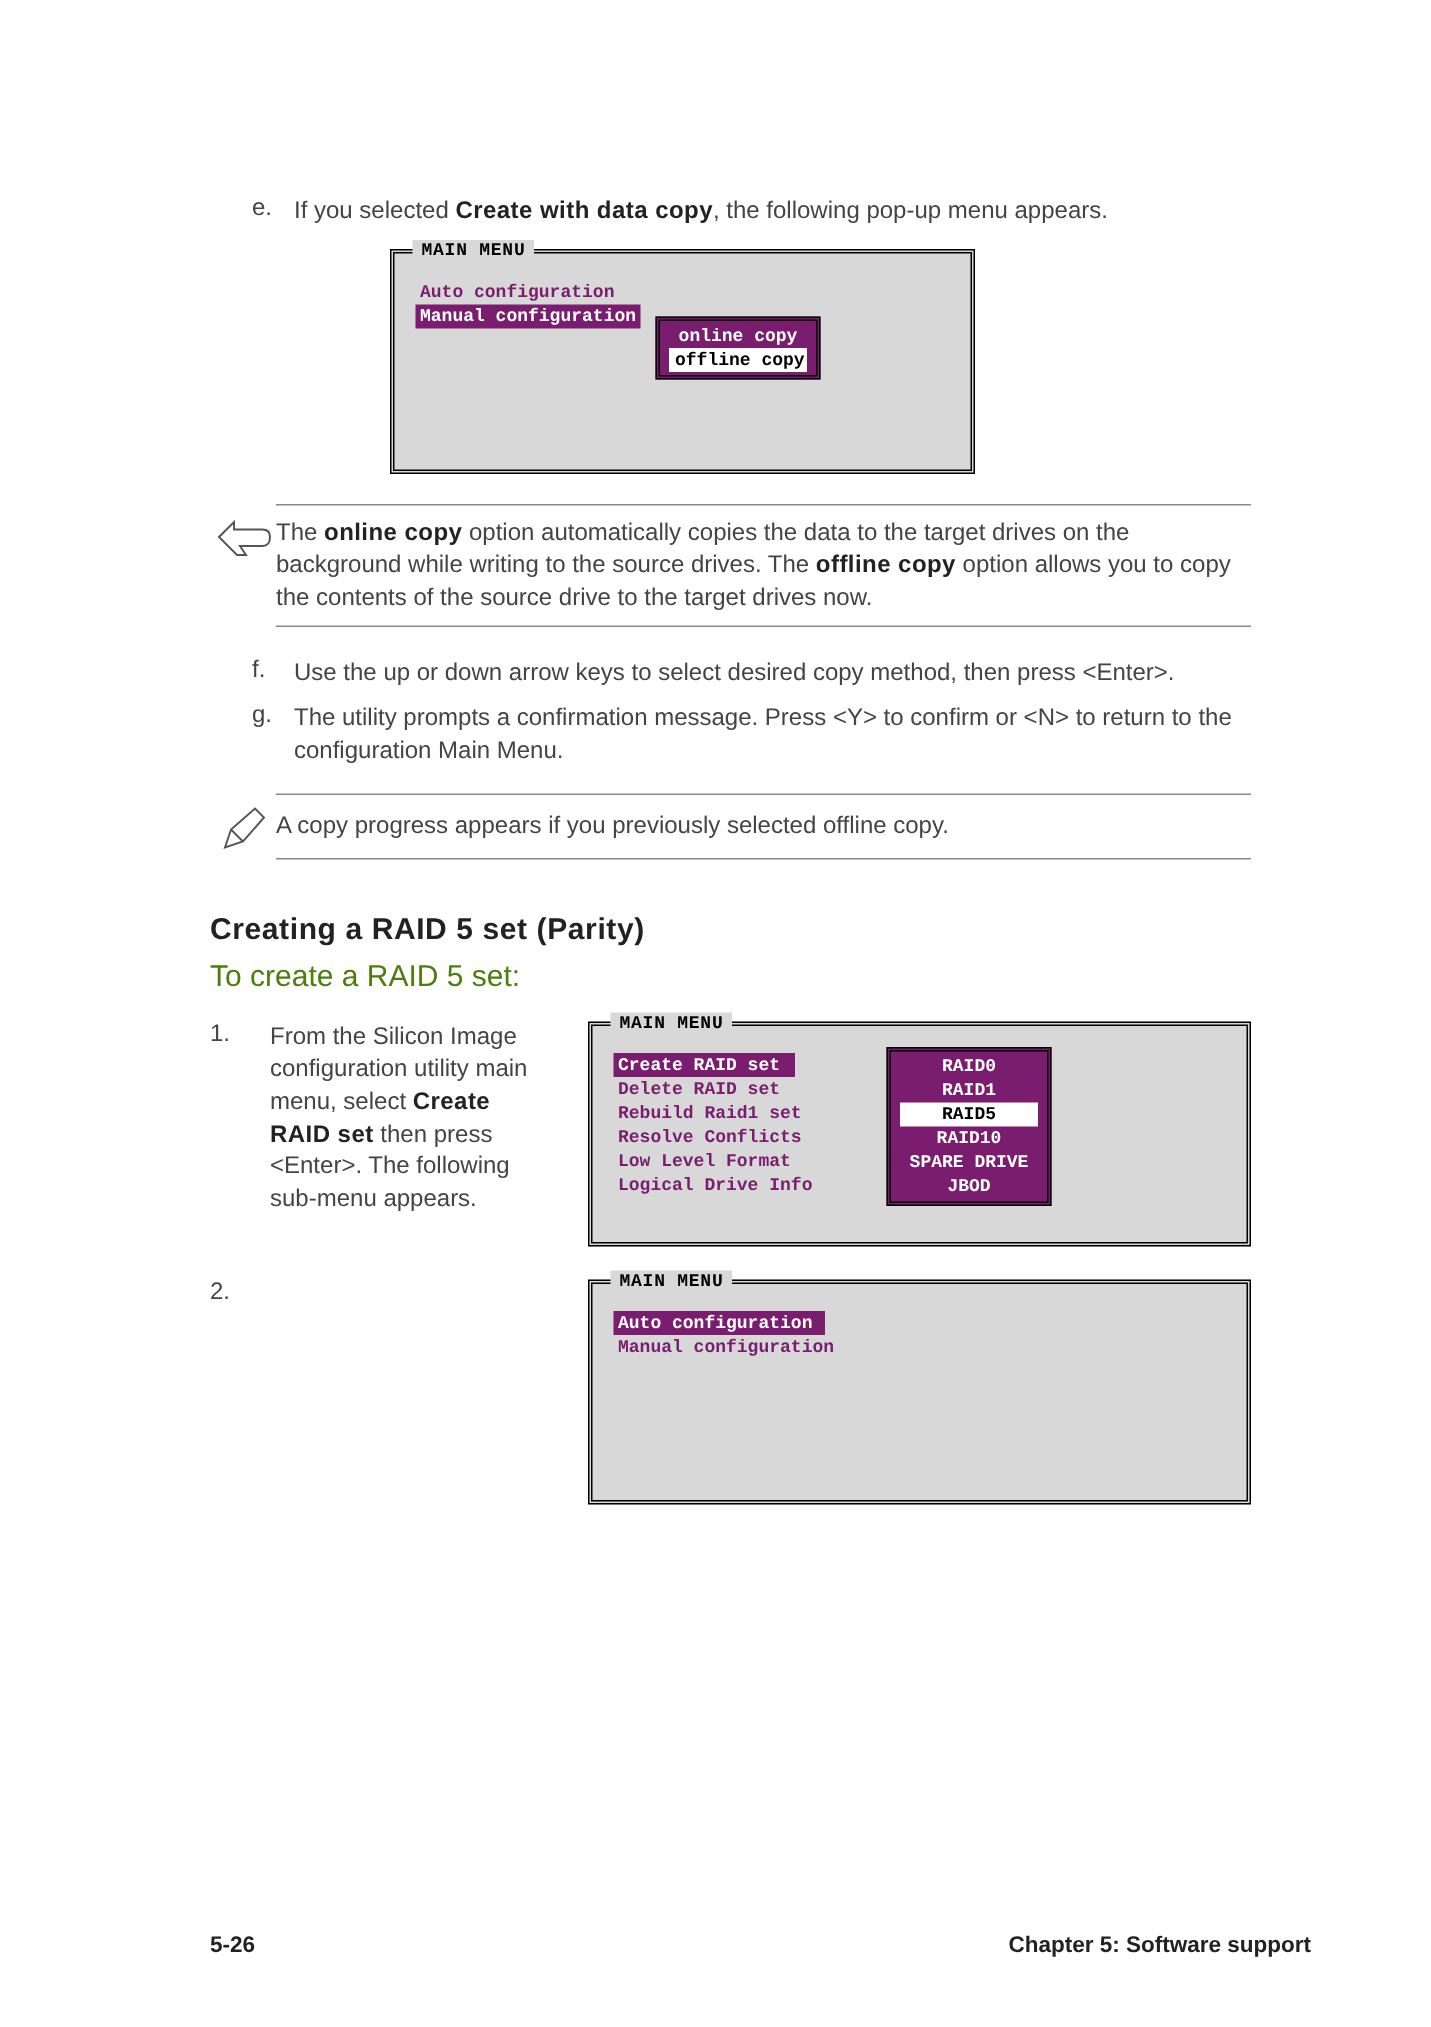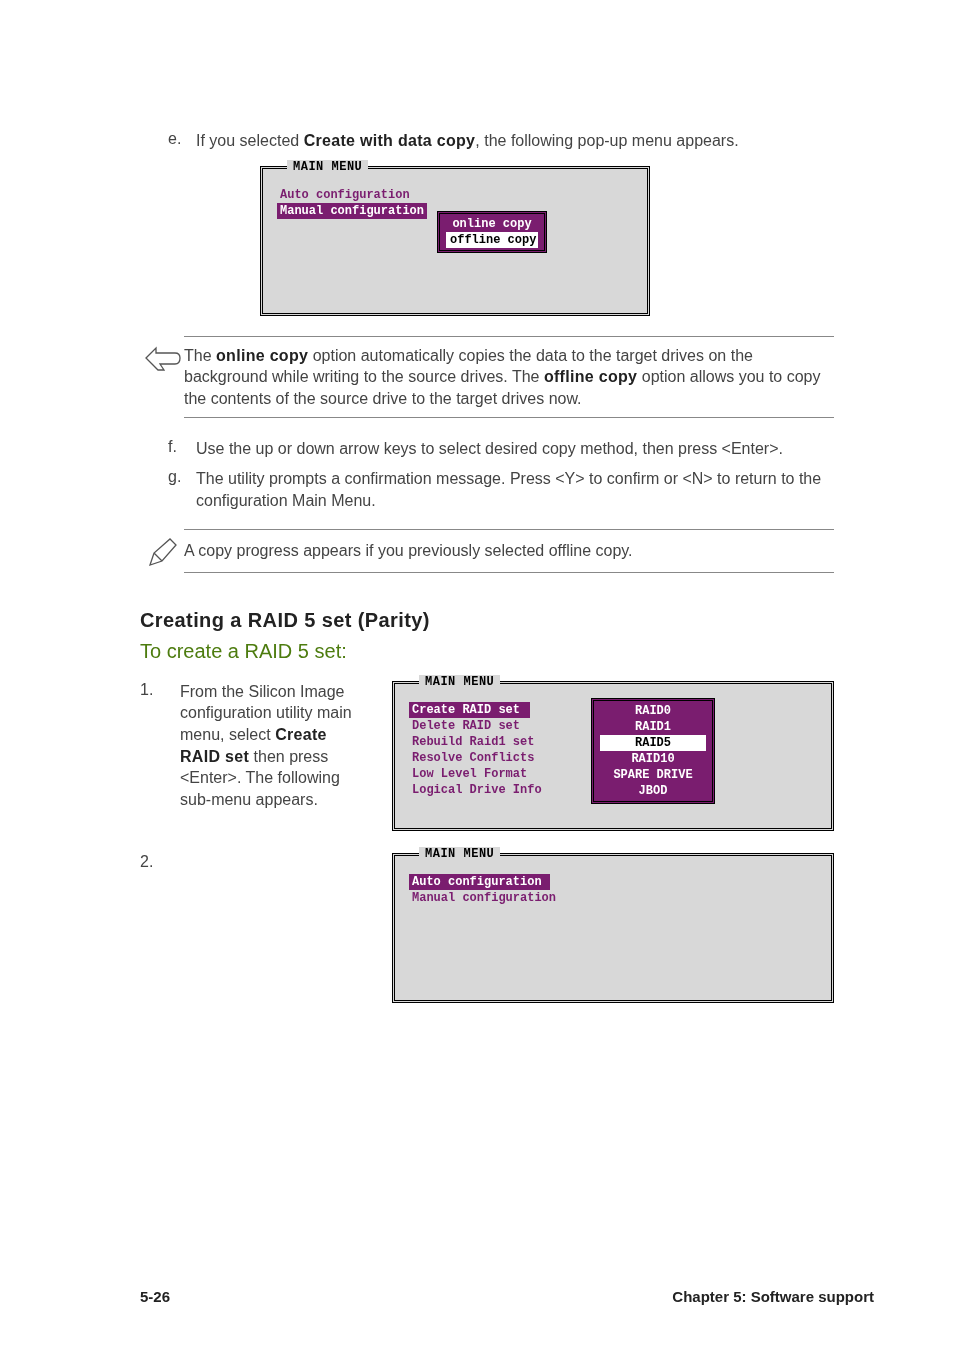--- a/index.html
+++ b/index.html
@@ -22,21 +22,21 @@
     background: #d8d8d8;
     position: relative;
     padding: 18px 14px 14px 14px;
     font-family: "Courier New", monospace;
     font-size: 12px;
     font-weight: 700;
     color: #000;
   }
   .menu-title {
     position: absolute;
-    top: -9px; left: 24px;
+    top: -9px; left: 12px;
     background: #d8d8d8;
     padding: 0 6px;
     letter-spacing: 0.5px;
   }
   .menu-item { padding: 1px 3px; color: #7a1d6f; white-space: pre; }
   .menu-item.sel { background: #7a1d6f; color: #fff; display: inline-block; }
   .submenu {
     border: 3px double #000;
     background: #7a1d6f;
     padding: 2px 6px;
@@ -127,21 +127,21 @@
     <div class="menu-box" style="height:150px;">
       <div class="menu-title">MAIN MENU</div>
       <div style="display:inline-block;">
         <div class="menu-item sel" style="padding-right:10px;">Create RAID set</div>
         <div class="menu-item">Delete RAID set</div>
         <div class="menu-item">Rebuild Raid1 set</div>
         <div class="menu-item">Resolve Conflicts</div>
         <div class="menu-item">Low Level Format</div>
         <div class="menu-item">Logical Drive Info</div>
       </div>
-      <div class="submenu" style="top:14px; left:196px; width:124px;">
+      <div class="submenu" style="top:14px; left:196px; width:110px;">
         <div class="sub-item">RAID0</div>
         <div class="sub-item">RAID1</div>
         <div class="sub-item hl">RAID5</div>
         <div class="sub-item">RAID10</div>
         <div class="sub-item">SPARE DRIVE</div>
         <div class="sub-item">JBOD</div>
       </div>
     </div>
   </div>
 </div>

